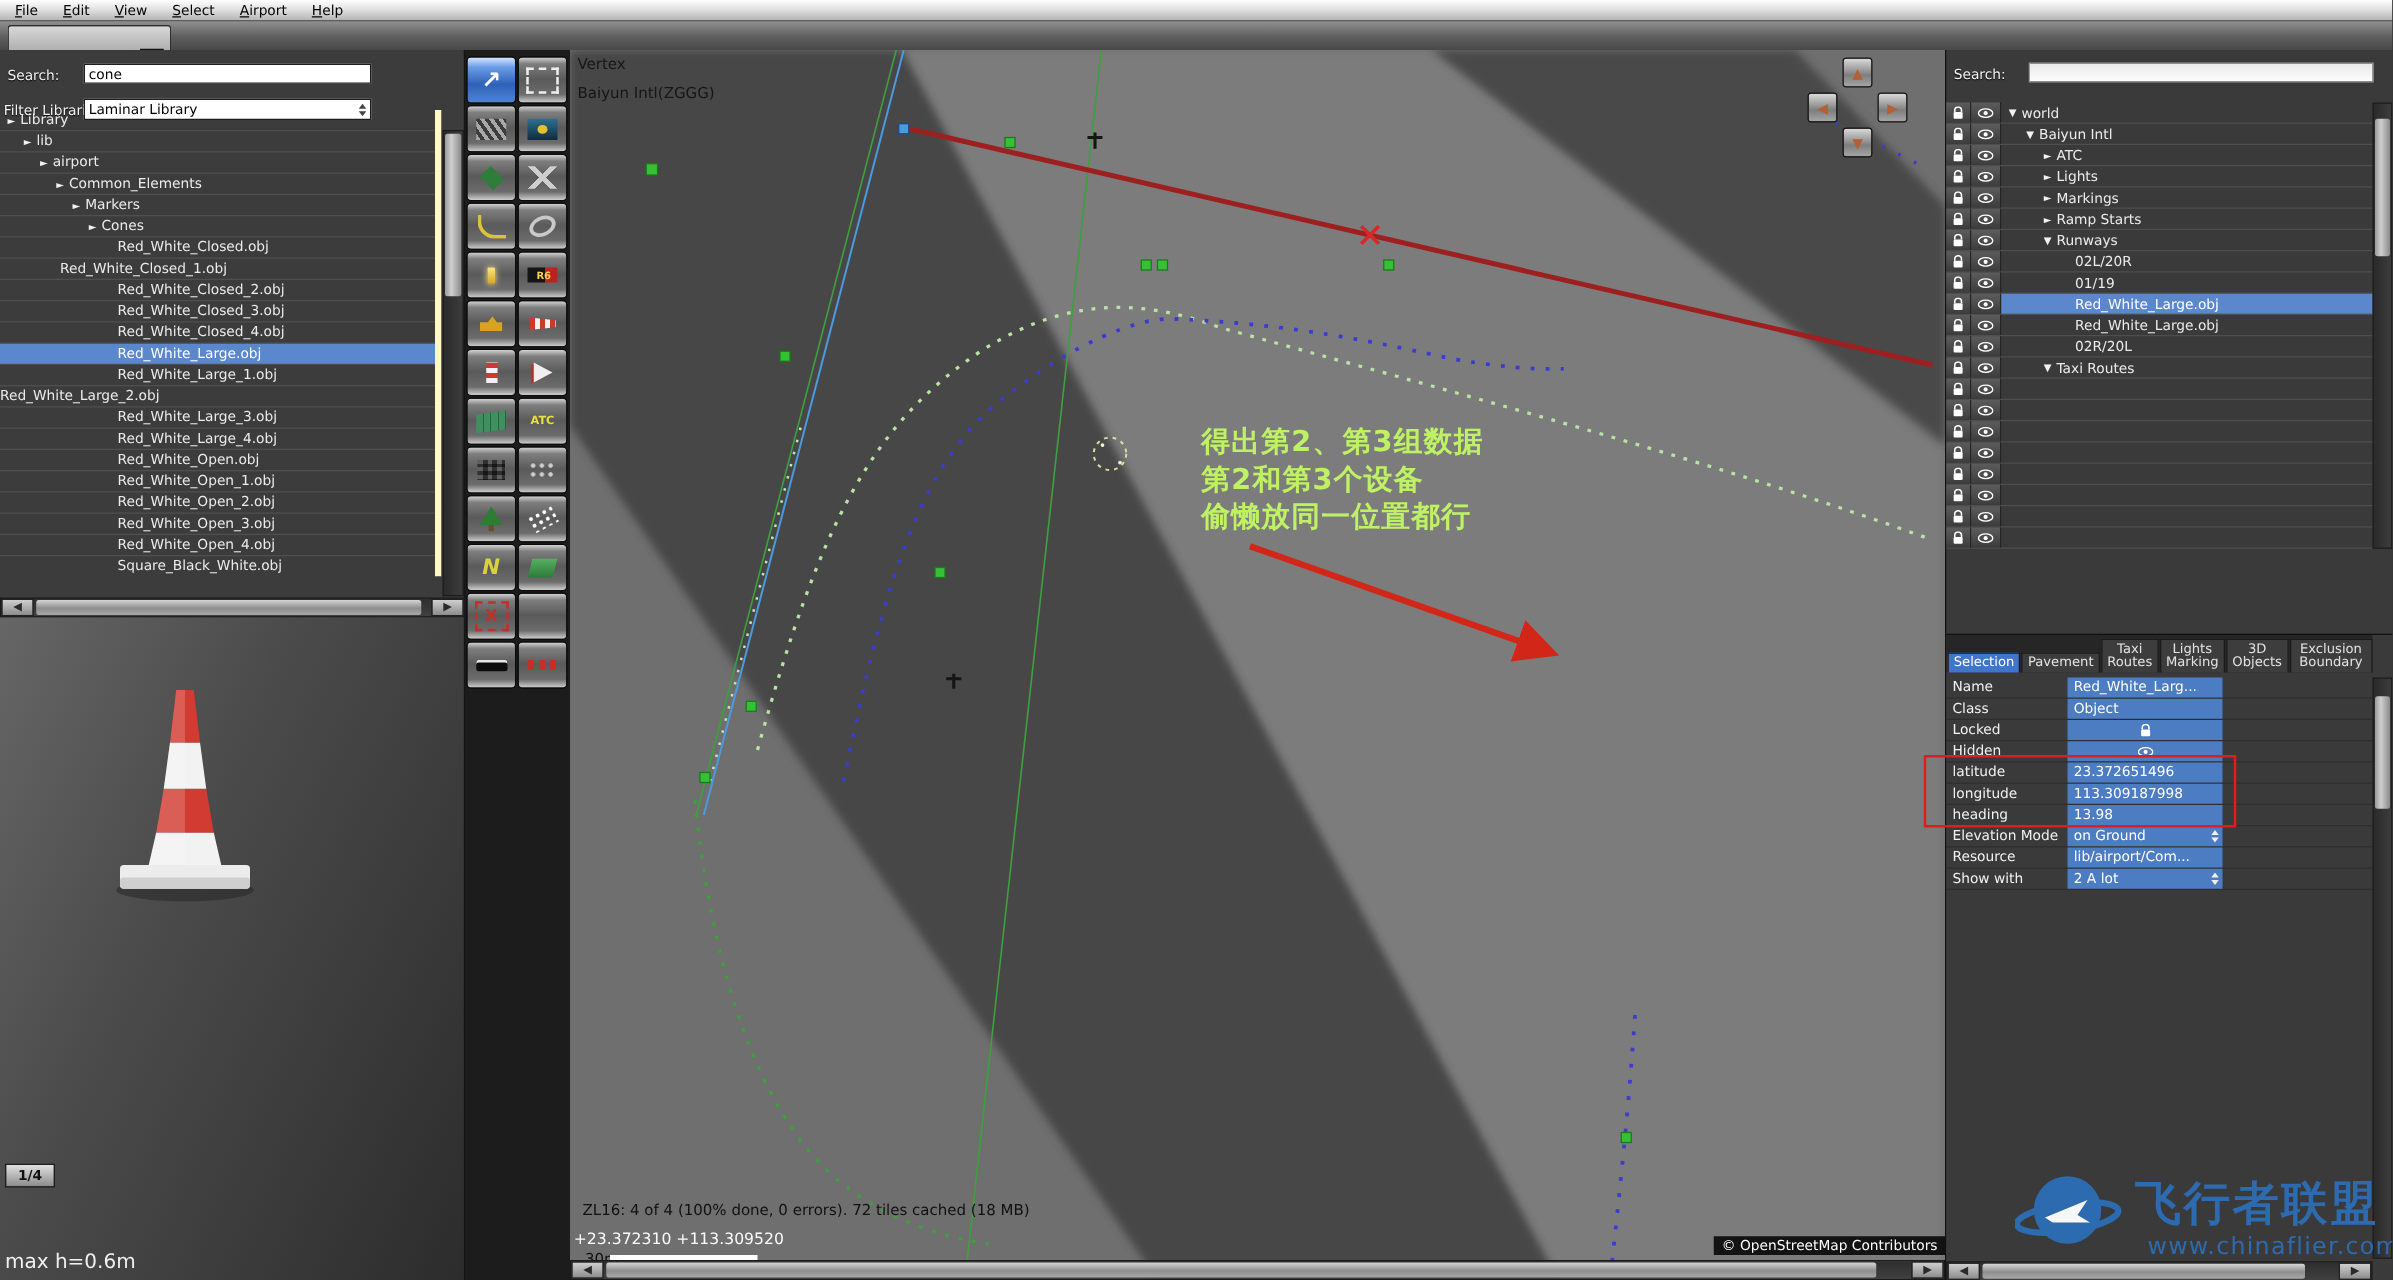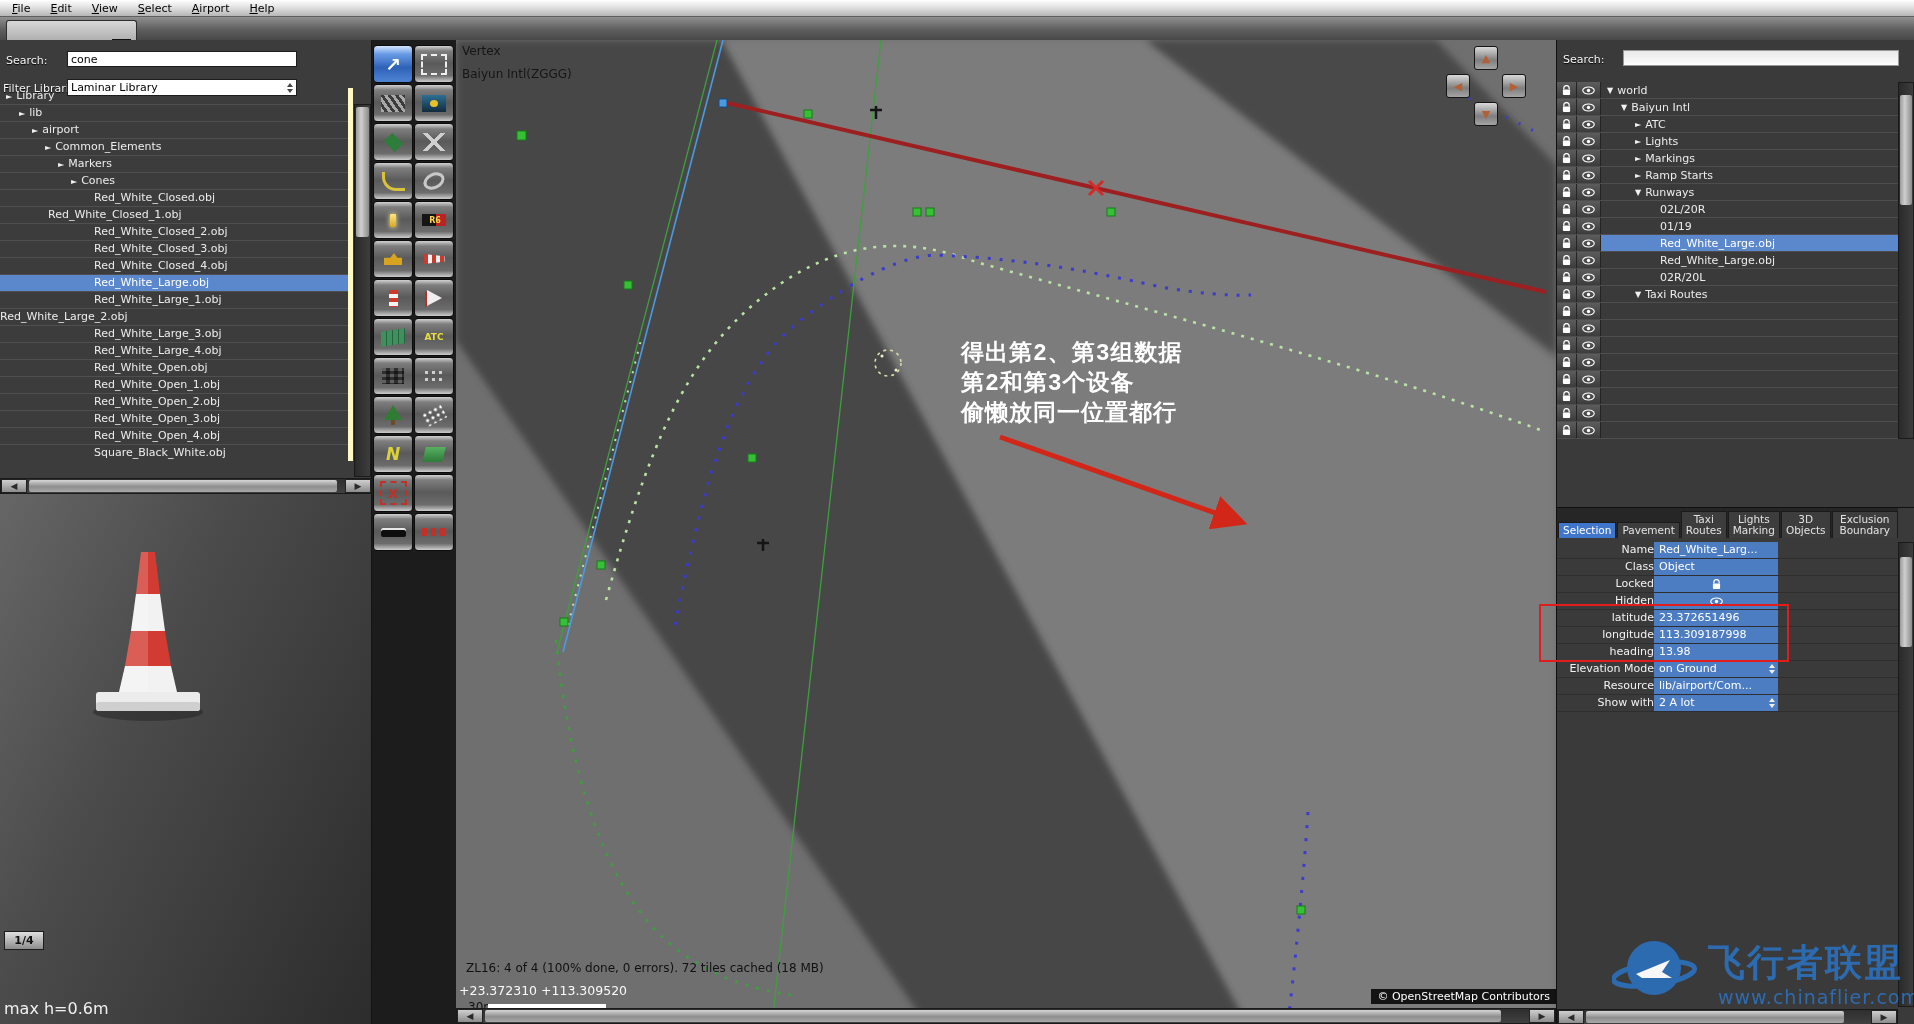--- a/index.html
+++ b/index.html
@@ -123,21 +123,21 @@
   .cell.eyec{width:24px;}
   .treecell{flex:1;display:flex;align-items:center;font-size:11px;color:#ececec;white-space:nowrap;overflow:hidden;box-sizing:border-box;}
   .treecell.sel{background:var(--sel);color:#fff;}
   .htree{position:absolute;left:0;top:42px;width:341px;}
 
   .props{position:absolute;left:0;top:467px;width:358px;height:517px;background:#3a3a3a;border-top:1px solid #101010;box-sizing:border-box;}
   .ptabs{position:absolute;left:0;top:0;width:341px;height:30px;background:#262626;display:flex;align-items:flex-end;gap:1px;padding-left:1px;box-sizing:border-box;}
   .ptab{max-width:58px;padding:2px 4px;font-size:10.5px;line-height:11px;color:#e2e2e2;text-align:center;
         background:#3d3d3d;border:1px solid #1b1b1b;border-bottom:none;}
   .ptab.active{background:var(--tab);color:#fff;}
-  .ptable{position:absolute;left:0;top:34px;width:341px;text-align:right;}
+  .ptable{position:absolute;left:0;top:34px;width:341px;}
   .prow{display:flex;height:17px;border-bottom:1px solid #2e2e2e;box-sizing:border-box;font-size:11px;}
   .plabel{width:97px;color:#f2f2f2;padding-left:5px;line-height:16px;box-sizing:border-box;white-space:nowrap;}
   .pvalue{width:124px;background:var(--valbg);color:#fff;line-height:16px;padding:0 5px;box-sizing:border-box;
           position:relative;display:flex;align-items:center;white-space:nowrap;overflow:hidden;}
   .pvalue.picon{justify-content:center;}
   .pvalue .spin{position:absolute;right:3px;top:3px;}
 
   .redrect{left:1539px;top:604px;width:250px;height:58px;border:2px solid var(--callout);box-sizing:border-box;z-index:30;}
 
   
@@ -362,21 +362,21 @@
     </svg>
 
     <span class="maplab" style="left:6px;top:4px;">Vertex</span>
     <span class="maplab" style="left:6px;top:27px;text-align:center;">Baiyun Intl(ZGGG)</span>
 
     <div class="navbtn" style="left:1018px;top:6px;">▲</div>
     <div class="navbtn" style="left:990px;top:34px;">◀</div>
     <div class="navbtn" style="left:1046px;top:34px;">▶</div>
     <div class="navbtn" style="left:1018px;top:62px;">▼</div>
 
-    <div class="anno" style="color: #ffffff; font-family: Liberation Mono, monospace;">
+    <div class="anno" style="color: #bef264;">
         <div class="aline">得出第2、第3组数据</div>
         <div class="aline">第2和第3个设备</div>
         <div class="aline">偷懒放同一位置都行</div>
       </div>
 
     <span class="status">ZL16: 4 of 4 (100% done, 0 errors). 72 tiles cached (18 MB)</span>
     <span class="coords">+23.372310 +113.309520</span>
     <span class="scalelab">30m</span>
     <div class="scalebar"></div>
     <div class="osm">© OpenStreetMap Contributors</div>

